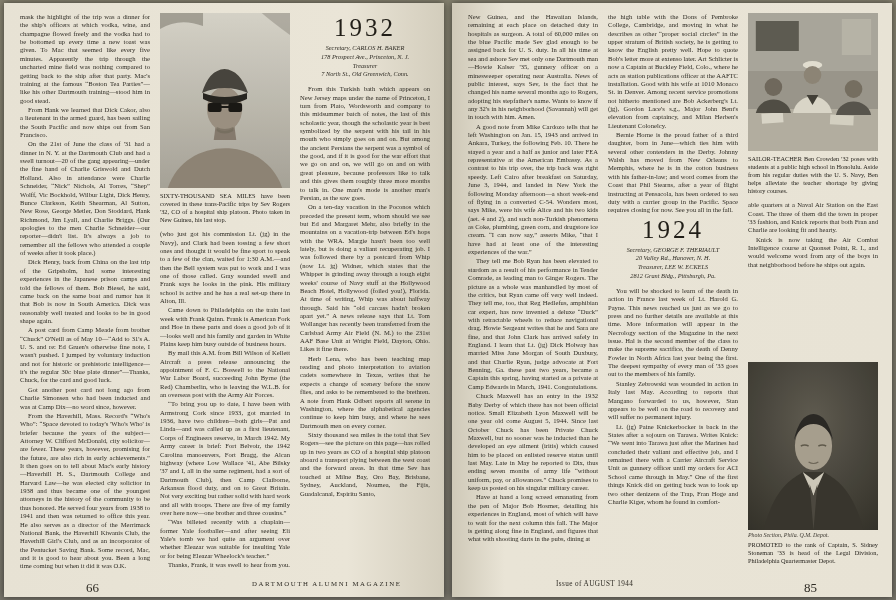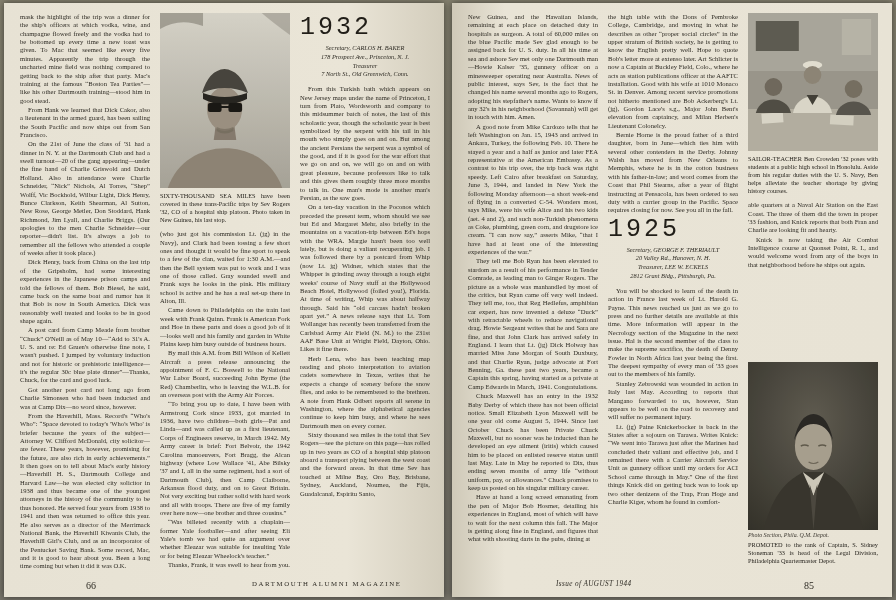--- a/index.html
+++ b/index.html
@@ -16,31 +16,31 @@
   .col3stack{display:flex;flex-direction:column}
   p{margin:0 0 1px 0;font-size:6.6px;line-height:1.27;text-align:justify;
     text-indent:8px;color:#2d2a23}
   .no-indent-first > p:first-child{text-indent:0}
   .caption{font-size:6.3px;line-height:1.28;text-indent:0;margin:4px 0 6px 0;color:#26231d}
   .credit{font-size:5.9px;font-style:italic;text-indent:0;text-align:left;margin:2px 0 1px 0;color:#3a362e}
   .promo{margin-top:1px}
   .photo{margin:0;width:100%;display:block;line-height:0;filter:contrast(0.96)}
   .photo svg{display:block}
   .class-head{margin:2px 0 5px 0}
-  .year{font-size:25px;line-height:1;letter-spacing:3px;
-        color:#211e18;margin:1px 0 4px 0;font-family:Liberation Mono, monospace}
+  .year{font-size:25px;line-height:1;letter-spacing:3px;text-align:center;
+        color:#211e18;margin:1px 0 4px 0;font-family:Liberation Serif, serif}
   .officers{text-align:center;margin:0 0 6px 0}
   .off-line{display:block;font-style:italic;font-size:6.3px;line-height:1.4;color:#2d2a23}
   .flow{display:block}
   .footer{position:absolute;left:16px;right:14px;bottom:7px;height:10px;font-size:7px;color:#2d2a23}
-  .pagenum{position:absolute;top:0;font-size:10px}
+  .pagenum{position:absolute;top:0;font-size:13px}
   .pn-left{left:66px}
   .pn-right{left:336px}
   .pub{position:absolute;left:232px;top:0;font-size:6.8px;letter-spacing:1.6px;color:#2d2a23}
-  .issue{position:absolute;left:88px;top:0;font-style:italic;font-size:7.2px;letter-spacing:.4px}
+  .issue{position:absolute;left:88px;top:0;font-size:7.2px;letter-spacing:.4px}
   .pushdown{margin-top:auto}
 </style>
 </head>
 <body>
 
 <div class="spread">
 
   <div class="page page-left">
     <div class="cols">
 
@@ -123,21 +123,21 @@
           <p>Chuck Maxwell has an entry in the 1932 Baby Derby of which there has not been official notice. Small Elizabeth Lyon Maxwell will be one year old come August 5, 1944. Since last October Chuck has been Private Chuck Maxwell, but no sooner was he inducted than he developed an eye ailment (iritis) which caused him to be placed on enlisted reserve status until last May. Late in May he reported to Dix, thus ending seven months of army life “without uniform, pay, or allowances.” Chuck promises to keep us posted on his singular military career.</p>
           <p>Have at hand a long screed emanating from the pen of Major Bob Hosmer, detailing his experiences in England, most of which will have to wait for the next column this fall. The Major is getting along fine in England, and figures that what with shooting darts in the pubs, dining at</p>
         </div>
 
       <div class="col">
         <div class="flow no-indent-first">
             <p>the high table with the Dons of Pembroke College, Cambridge, and moving in what he describes as other “proper social circles” in the upper stratum of British society, he is getting to know the English pretty well. Hope to quote Bob's letter more at extenso later. Art Schlicter is now a Captain at Buckley Field, Colo., where he acts as station publications officer at the AAFTC installation. Good with his wife at 1010 Monaco St. in Denver. Among recent service promotions not hitherto mentioned are Bob Ackerberg's Lt. (jg), Gordon Lace's s.g., Major John Bent's elevation from captaincy, and Milan Herben's Lieutenant Colonelcy.</p>
             <p>Bernie Horne is the proud father of a third daughter, born in June—which ties him with several other contenders in the Derby. Johnny Walsh has moved from New Orleans to Memphis, where he is in the cotton business with his father-in-law; and word comes from the Coast that Phil Stearns, after a year of flight instructing at Pensacola, has been ordered to sea duty with a carrier group in the Pacific. Space requires closing for now. See you all in the fall.</p>
           </div>
         <div class="class-head">
-          <div class="year">1925</div>
+          <div class="year">1924</div>
           <div class="officers">
               <span class="off-line">Secretary, GEORGE F. THERIAULT</span>
               <span class="off-line">20 Valley Rd., Hanover, N. H.</span>
               <span class="off-line">Treasurer, LEE W. ECKELS</span>
               <span class="off-line">2812 Grant Bldg., Pittsburgh, Pa.</span>
             </div>
         </div>
         <div class="flow">
             <p>You will be shocked to learn of the death in action in France last week of Lt. Harold G. Payne. This news reached us just as we go to press and no further details are available at this time. More information will appear in the Necrology section of the Magazine in the next issue. Hal is the second member of the class to make the supreme sacrifice, the death of Denny Fowler in North Africa last year being the first. The deepest sympathy of every man of '33 goes out to the members of his family.</p>
             <p>Stanley Zebrowski was wounded in action in Italy last May. According to reports that Mangano forwarded to us, however, Stan appears to be well on the road to recovery and will suffer no permanent injury.</p>

